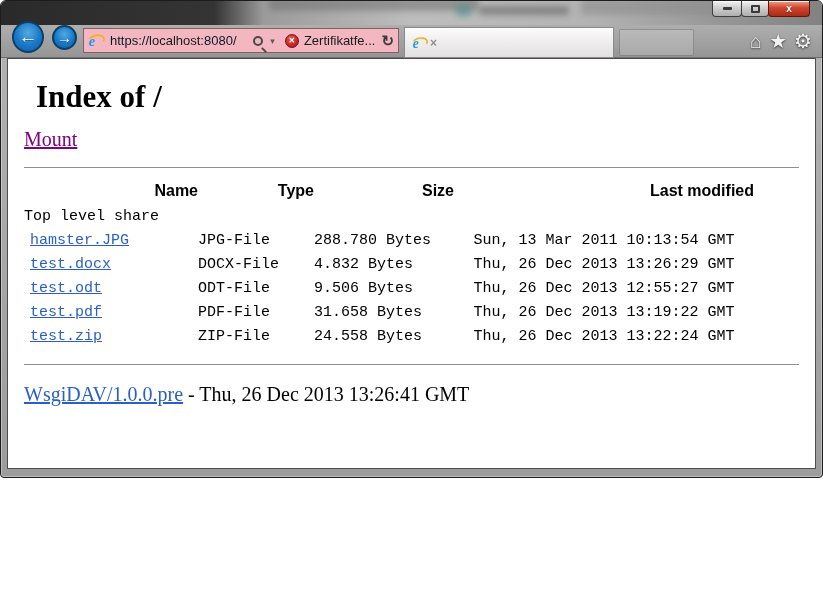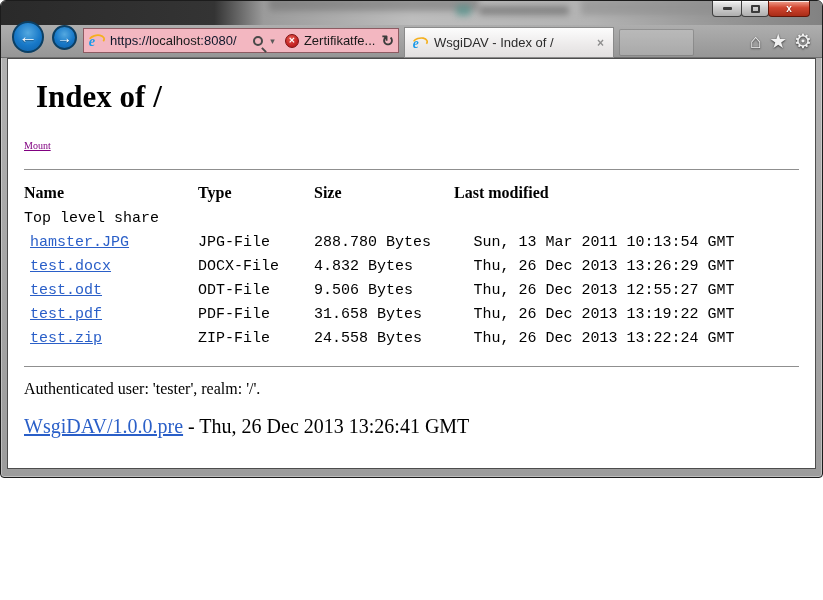--- a/index.html
+++ b/index.html
@@ -105,29 +105,29 @@
   .ielogo { flex:0 0 auto; }
 
   
   .viewport {
     position:absolute; left:6px; right:6px; top:57px; bottom:8px;
     background:#fff; border:1px solid #4d4d4d; overflow:hidden;
   }
   .page { padding:0 16px; font-family:"Liberation Serif", serif; color:#000; }
   .page h1 { margin:20px 0 0 12px; font-size:31px; font-weight:bold; }
   .mountlink {
-    display:inline-block; margin-top:25px; font-size:10px;
+    display:inline-block; margin-top:13px; font-size:20px;
     color:var(--visited-purple); text-decoration:underline; cursor:pointer;
   }
   .rule { border:none; border-top:1px solid #8f8f8f; border-bottom:1px solid #fff; margin:16px 0 0 0; }
 
   table.listing { margin-top:9px; border-collapse:collapse; }
   table.listing th {
-    font-family:Liberation Serif, serif; font-size:16px; font-weight:bold;
-    text-align:left; padding:0; height:26px; vertical-align:middle;
+    font-family:Liberation Sans, sans-serif; font-size:16px; font-weight:bold;
+    text-align:right; padding:0; height:26px; vertical-align:middle;
   }
   table.listing td {
     font-family:"Liberation Mono","DejaVu Sans Mono",monospace;
     font-size:15px; padding:0; height:24px; vertical-align:middle; white-space:nowrap;
   }
   .c-name { width:174px; }
   .c-type { width:116px; }
   .c-size { width:140px; text-align:left; }
   .c-mod  { width:300px; text-align:center; }
   td.c-note { font-family:"Liberation Mono","DejaVu Sans Mono",monospace; }
@@ -184,21 +184,20 @@
         </span>
       <span class="certtext">Zertifikatfe...</span>
       <span class="refresh">↻</span>
     </div>
 
     <div class="tab">
       <svg class="ielogo" width="16" height="16" viewBox="0 0 20 20">
         <text x="1" y="16" font-size="17" font-family="Liberation Serif, serif" font-style="italic" font-weight="bold" fill="#1e9ae8">e</text>
         <path d="M2 8 A 9 5.5 -12 1 1 18 11" stroke="#f4b01e" stroke-width="2" fill="none"></path>
       </svg>
-      <span class="title">WsgiDAV - Index of /</span>
       <span class="close-x">×</span>
     </div>
     <div class="newtab"></div>
 
     <div class="cmdicons">
       <span class="cmdicon">⌂</span>
       <span class="cmdicon">★</span>
       <span class="cmdicon">⚙</span>
     </div>
   </div>
@@ -255,19 +254,18 @@
   <tr>
     <td class="c-name"><a class="file" href="#">test.zip</a></td>
     <td class="c-type">ZIP-File</td>
     <td class="c-size">24.558 Bytes</td>
     <td class="c-mod">Thu, 26 Dec 2013 13:22:24 GMT</td>
   </tr>
 </tbody>
       </table>
 
       <hr class="rule">
-      <p class="auth">Authenticated user: 'tester', realm: '/'.</p>
       <p class="pagefooter">
         <a>WsgiDAV/1.0.0.pre</a><span> - Thu, 26 Dec 2013 13:26:41 GMT</span>
       </p>
     </div>
   </div>
 </div>
 
 </body></html>

